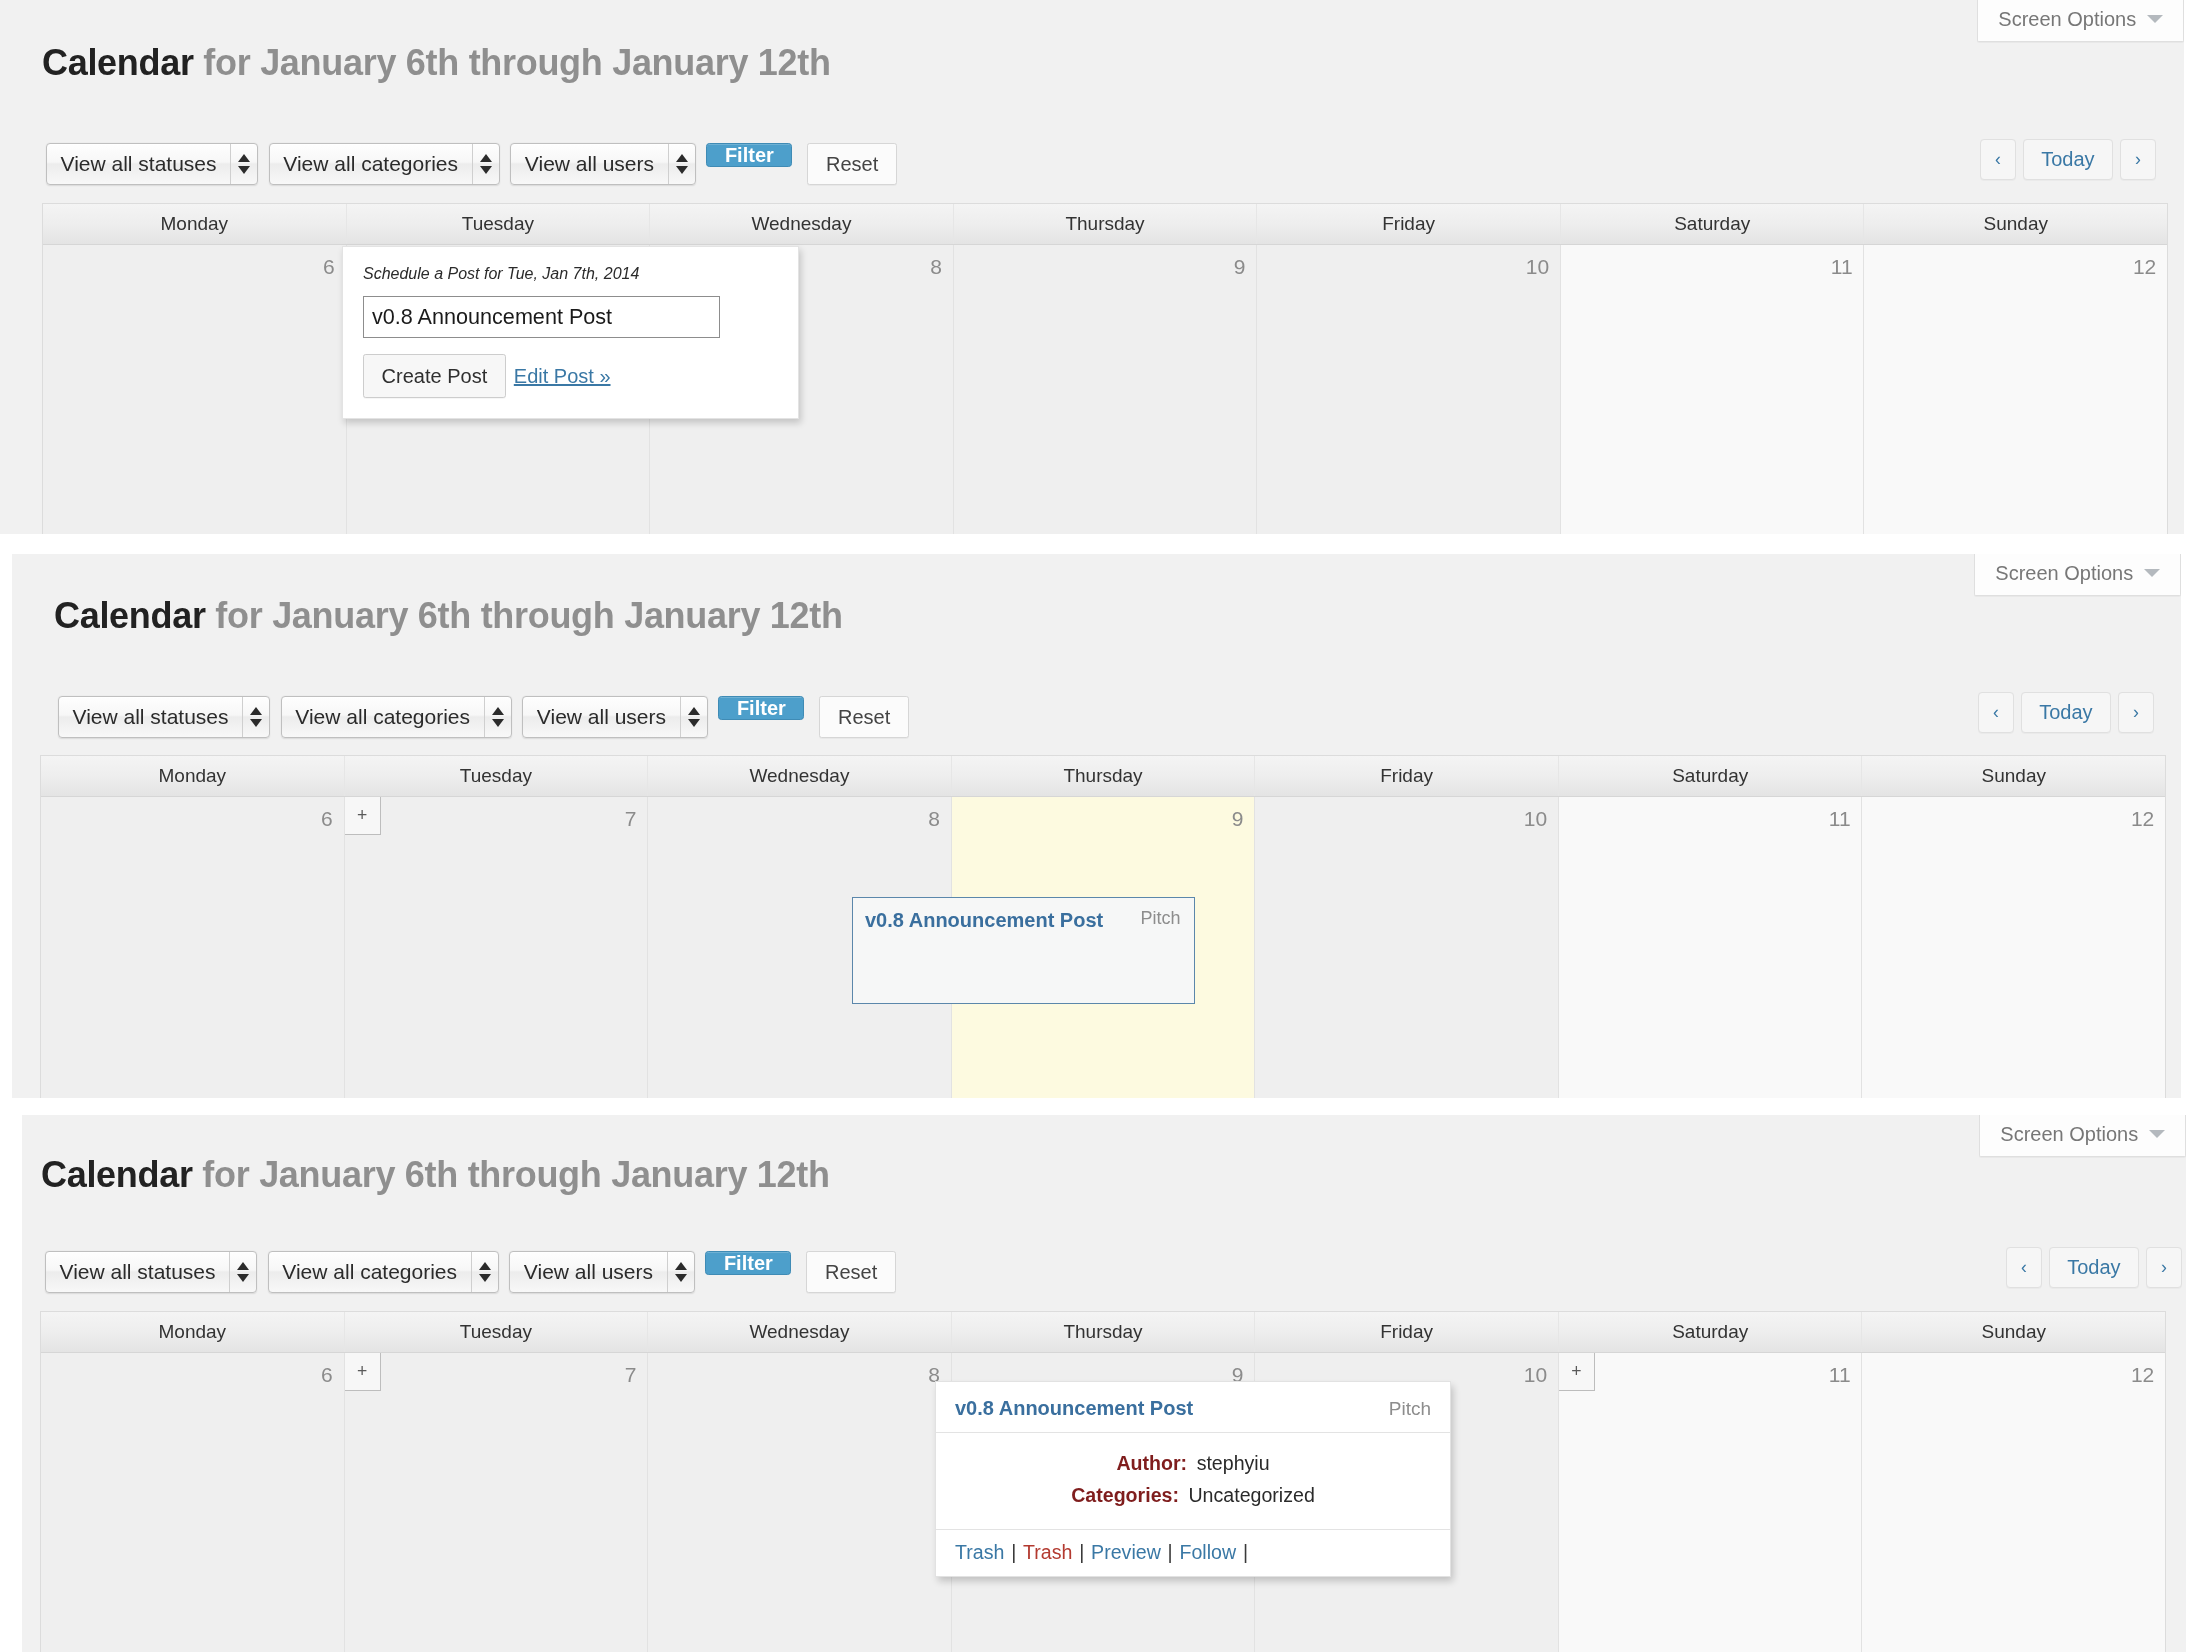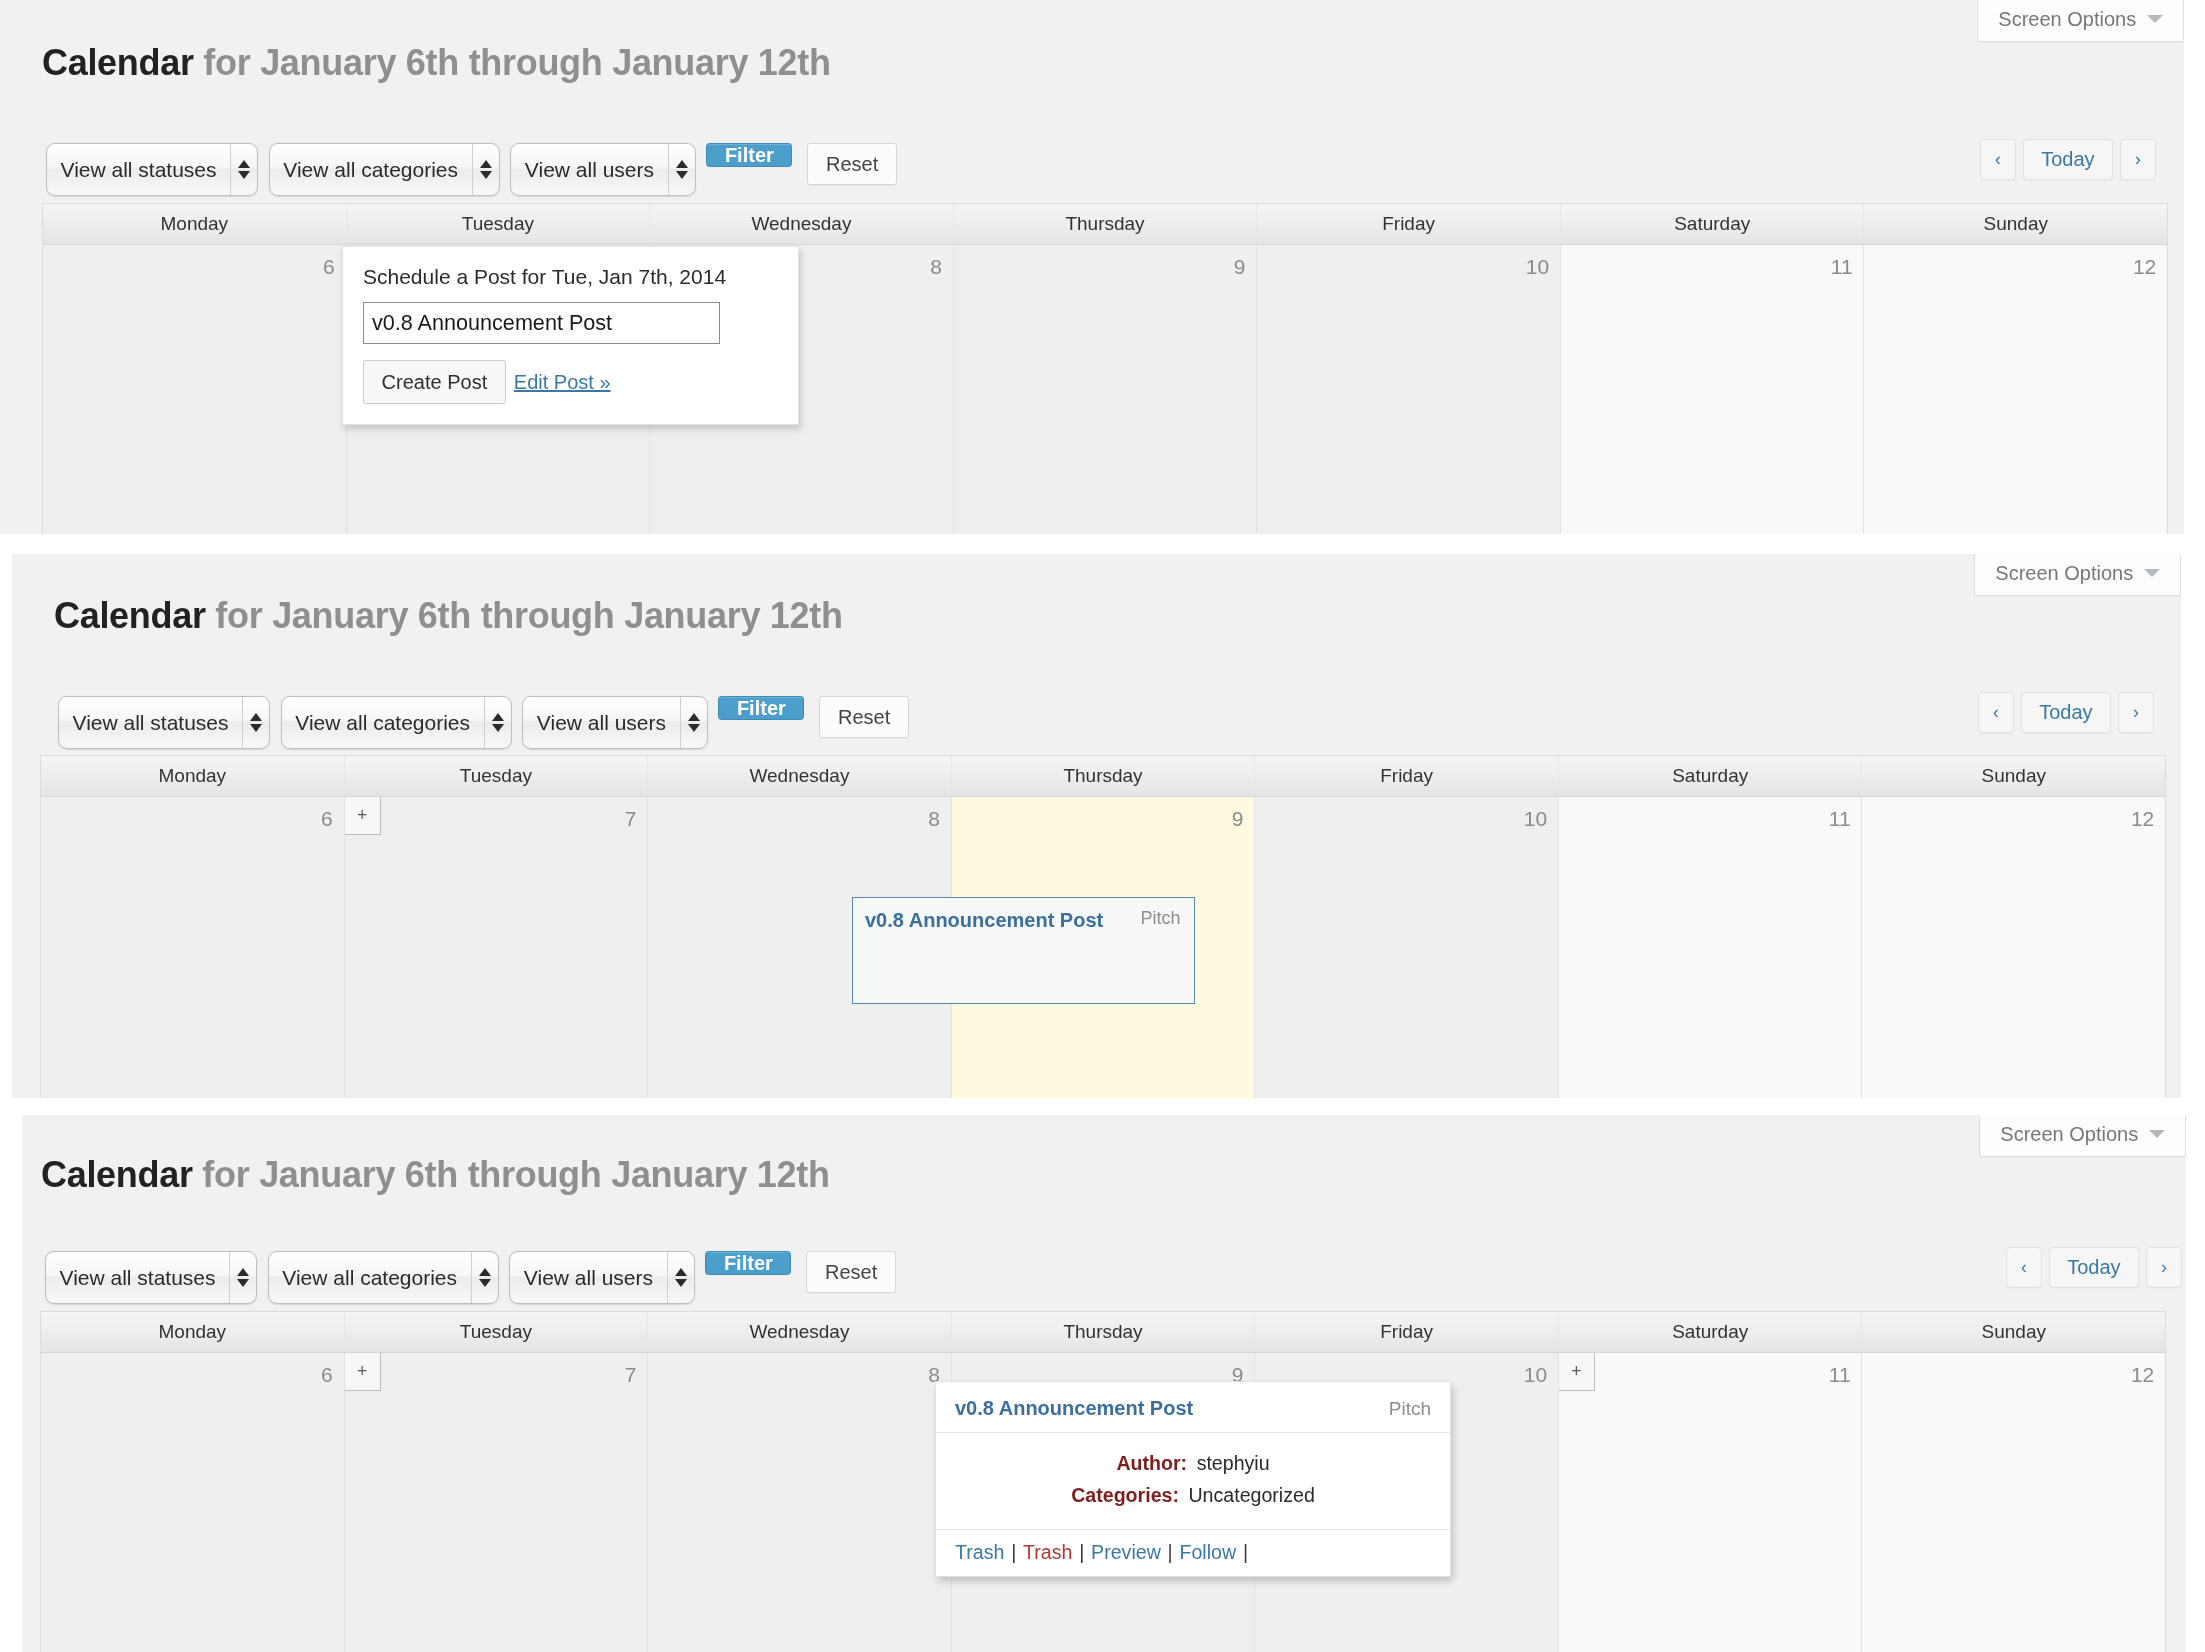--- a/index.html
+++ b/index.html
@@ -39,25 +39,25 @@
     position: absolute;
     font-size: 36px; font-weight: 700; color: #222222;
     letter-spacing: -0.3px; white-space: nowrap;
   }
   .page-title .sub { font-weight: 700; color: #8f8f8f; }
 
   
   .filterbar { position: absolute; display: flex; align-items: flex-start; }
   .ef-select {
     position: relative;
-    height: 53px;
+    height: 42px;
     display: inline-flex; align-items: stretch;
     margin-right: 10.8px;
     border: 0.7px solid #bfbfbf;
-    border-radius: 9px;
+    border-radius: 4px;
     background: linear-gradient(to bottom,#fefefe 0%,#f7f7f7 45%,#ececec 50%,#f8f8f8 100%);
     box-shadow: 0 0.7px 1.4px rgba(0,0,0,.10), inset 0 0.7px 0 #ffffff;
     font-size: 0;
   }
   .ef-select .lbl {
     display: flex; align-items: center;
     padding: 0 13.5px 0 13.5px;
     font-size: 21px; color: #2b2b2b;
     white-space: nowrap;
   }
@@ -148,21 +148,21 @@
   
   .sched-pop {
     position: absolute;
     background: #ffffff;
     border: 0.7px solid #e3e3e3;
     box-shadow: 2px 4px 6.8px rgba(0,0,0,.18);
     padding: 17.6px 20px 20px 20px;
     z-index: 40;
   }
   .sched-pop .pop-head {
-    font-size: 21px; color: #2b2b2b;
+    font-size: 16px; font-style: italic; color: #2b2b2b;
     white-space: nowrap; margin-bottom: 13.5px;
   }
   .sched-pop .pop-input {
     width: 357px; height: 42px;
     border: 0.7px solid #8d8d8d;
     background: #ffffff;
     font-size: 21.6px; color: #1a1a1a;
     padding: 0 8px; outline: none;
     display: flex; align-items: center;
     margin-bottom: 16px;

